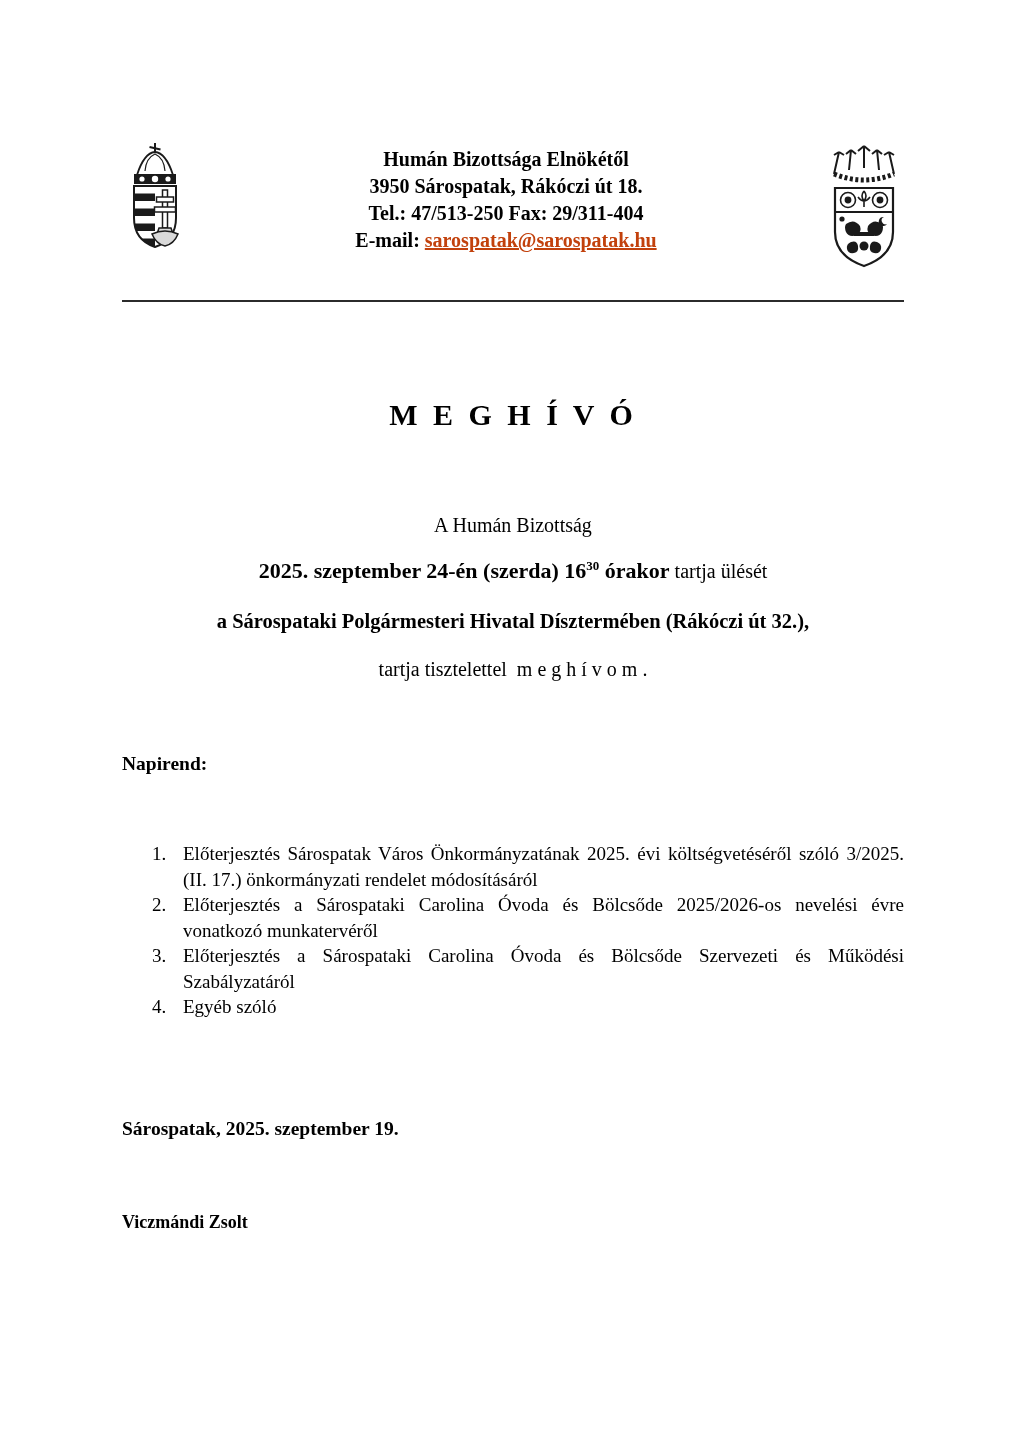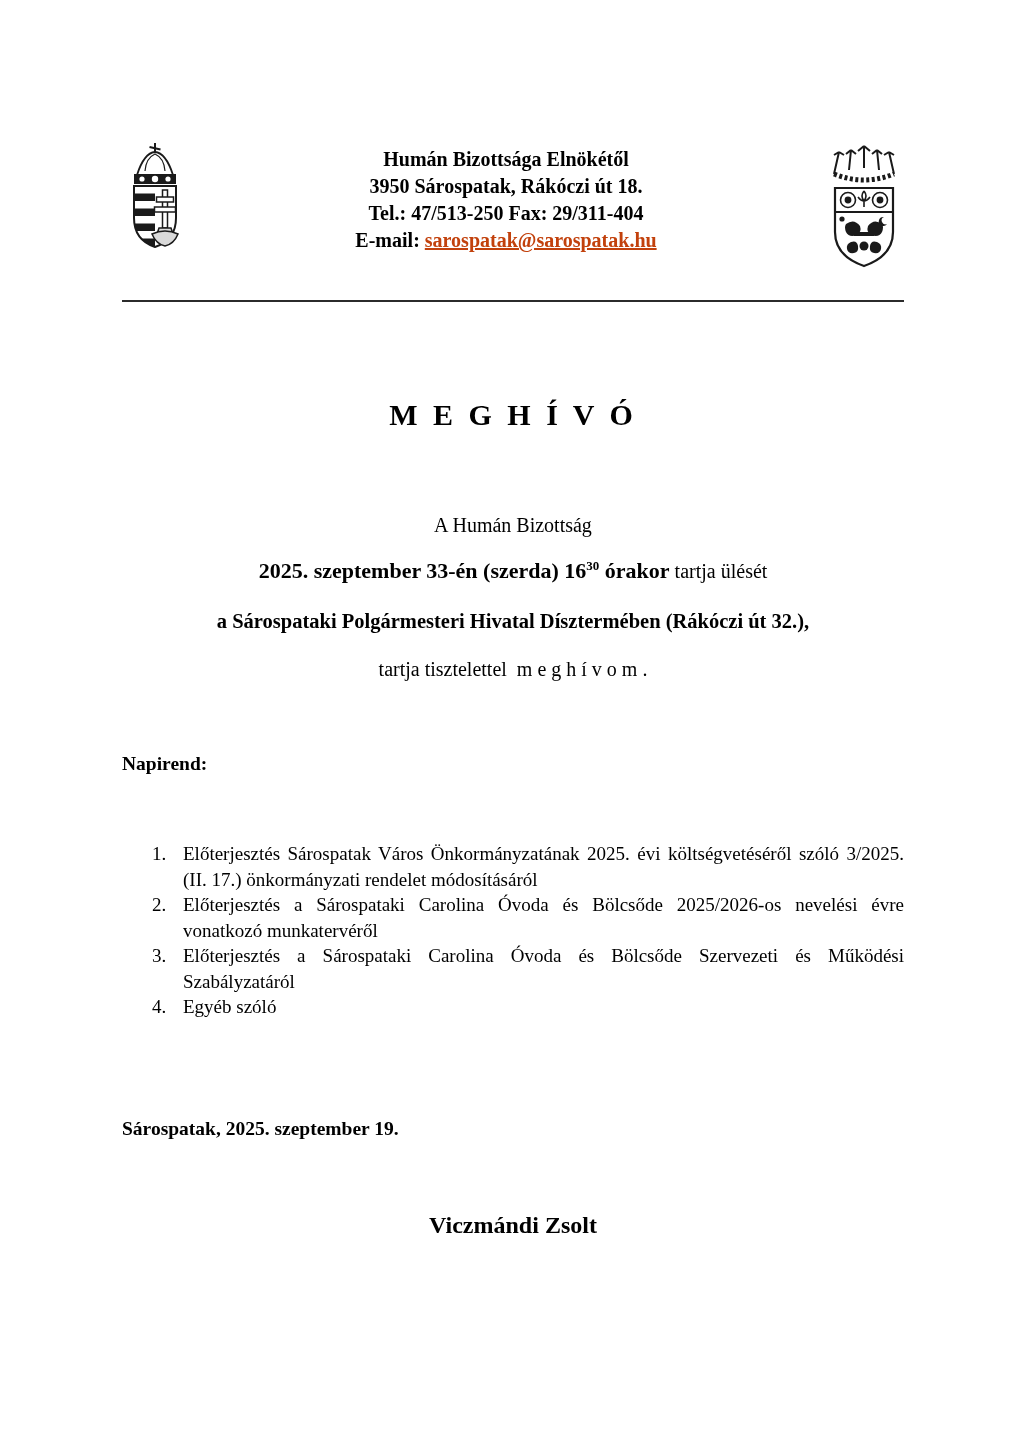--- a/index.html
+++ b/index.html
@@ -88,22 +88,22 @@
   
   .footer-date {
     margin-top: 98px;
     font-weight: bold;
     font-size: 19.5px;
     text-align: left;
   }
   .signature {
     margin-top: 72px;
     font-weight: bold;
-    font-size: 24px;
-    text-align: center;
+    font-size: 18px;
+    text-align: left;
   }
 </style>
 </head>
 <body>
 
 <div class="page">
   <div class="content">
 
     <div class="header">
 
@@ -178,21 +178,21 @@
         </svg>
       </div>
     </div>
 
     <div class="rule"></div>
 
     <div class="doc-title">M E G H Í V Ó</div>
 
     <div class="intro">
       <div class="intro-line1">A Humán Bizottság</div>
-      <div class="date-line"><span class="b">2025. szeptember 33-én (szerda) 16</span><sup>30</sup><span class="b"> órakor</span><span> tartja ülését</span></div>
+      <div class="date-line"><span class="b">2025. szeptember 24-én (szerda) 16</span><sup>30</sup><span class="b"> órakor</span><span> tartja ülését</span></div>
       <div class="location-line">a Sárospataki Polgármesteri Hivatal Dísztermében (Rákóczi út 32.),</div>
       <div class="closing-line">tartja tisztelettel  m e g h í v o m .</div>
     </div>
 
     <div class="agenda-heading">Napirend:</div>
 
     <div class="agenda-list">
       <div class="agenda-item">
         <span class="num">1.</span>
         <span class="itext">Előterjesztés Sárospatak Város Önkormányzatának 2025. évi költségvetéséről szóló 3/2025. (II. 17.) önkormányzati rendelet módosításáról</span>

